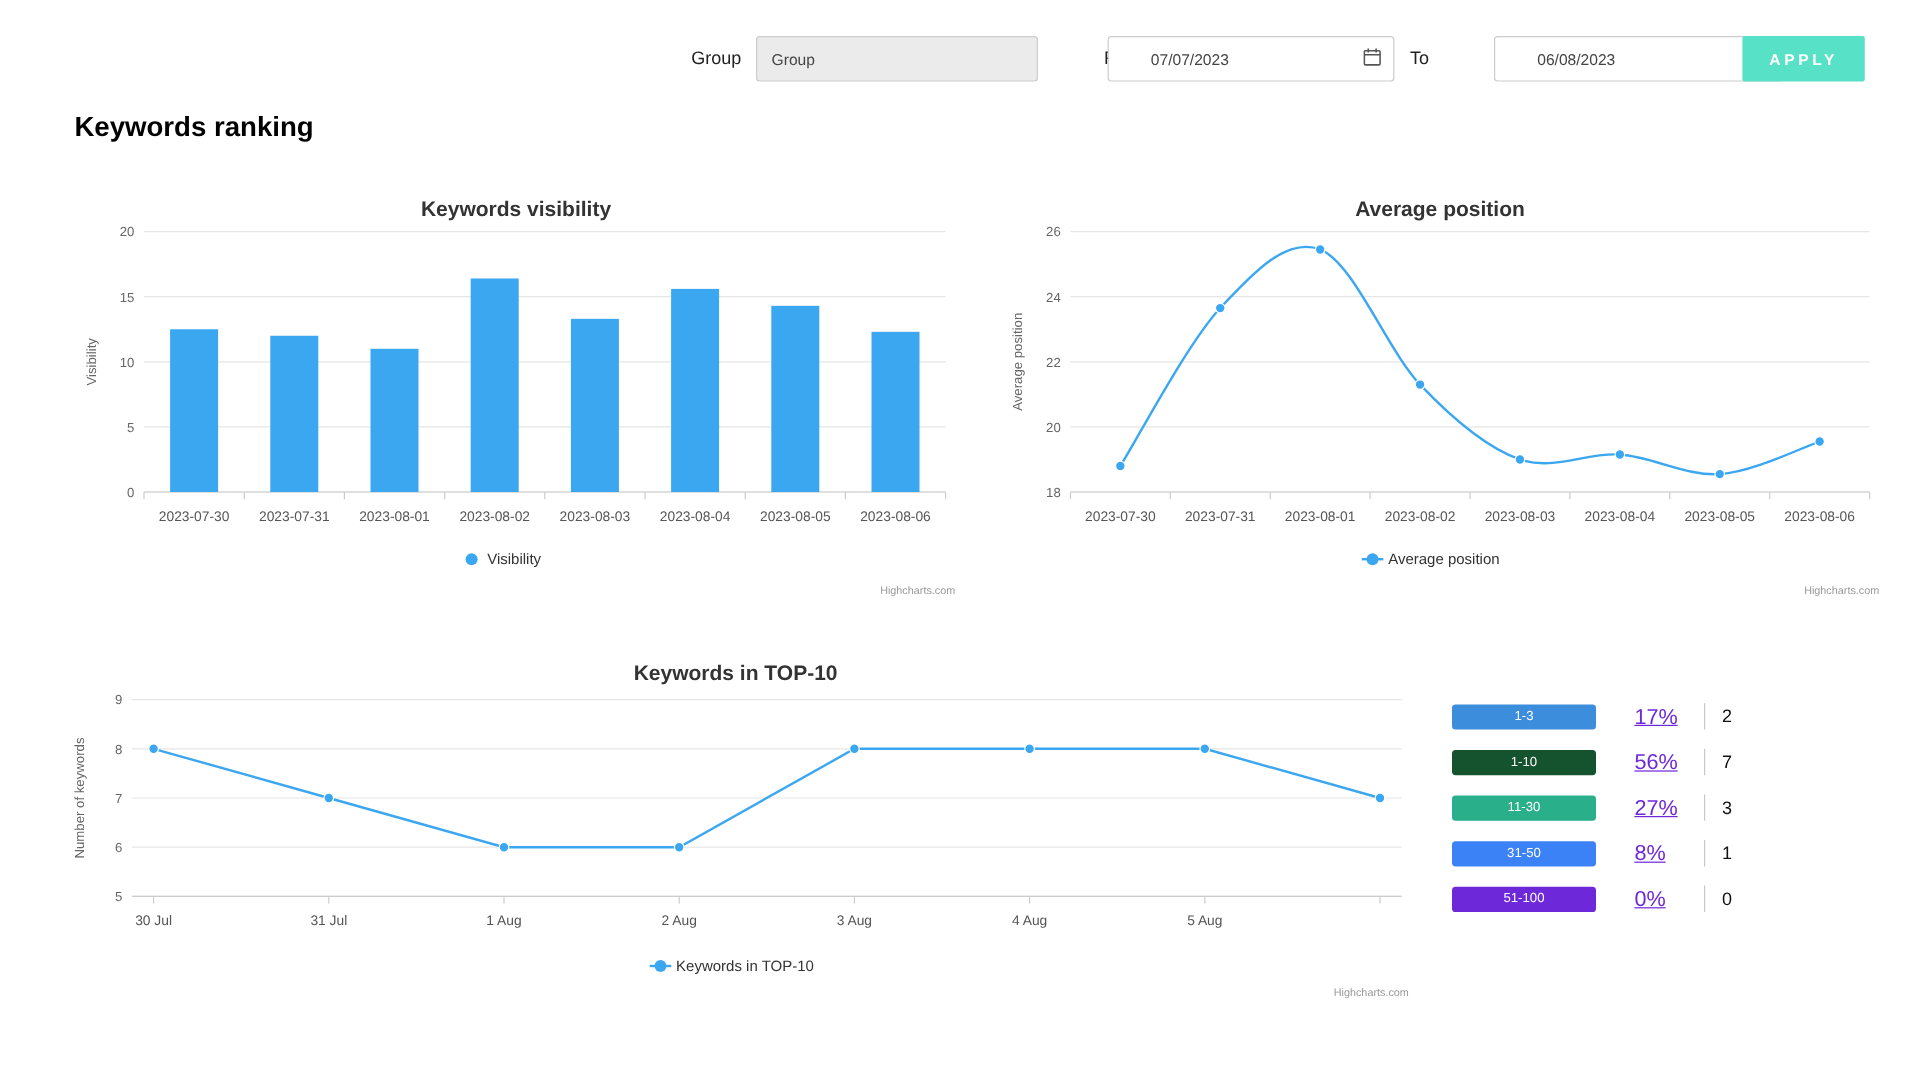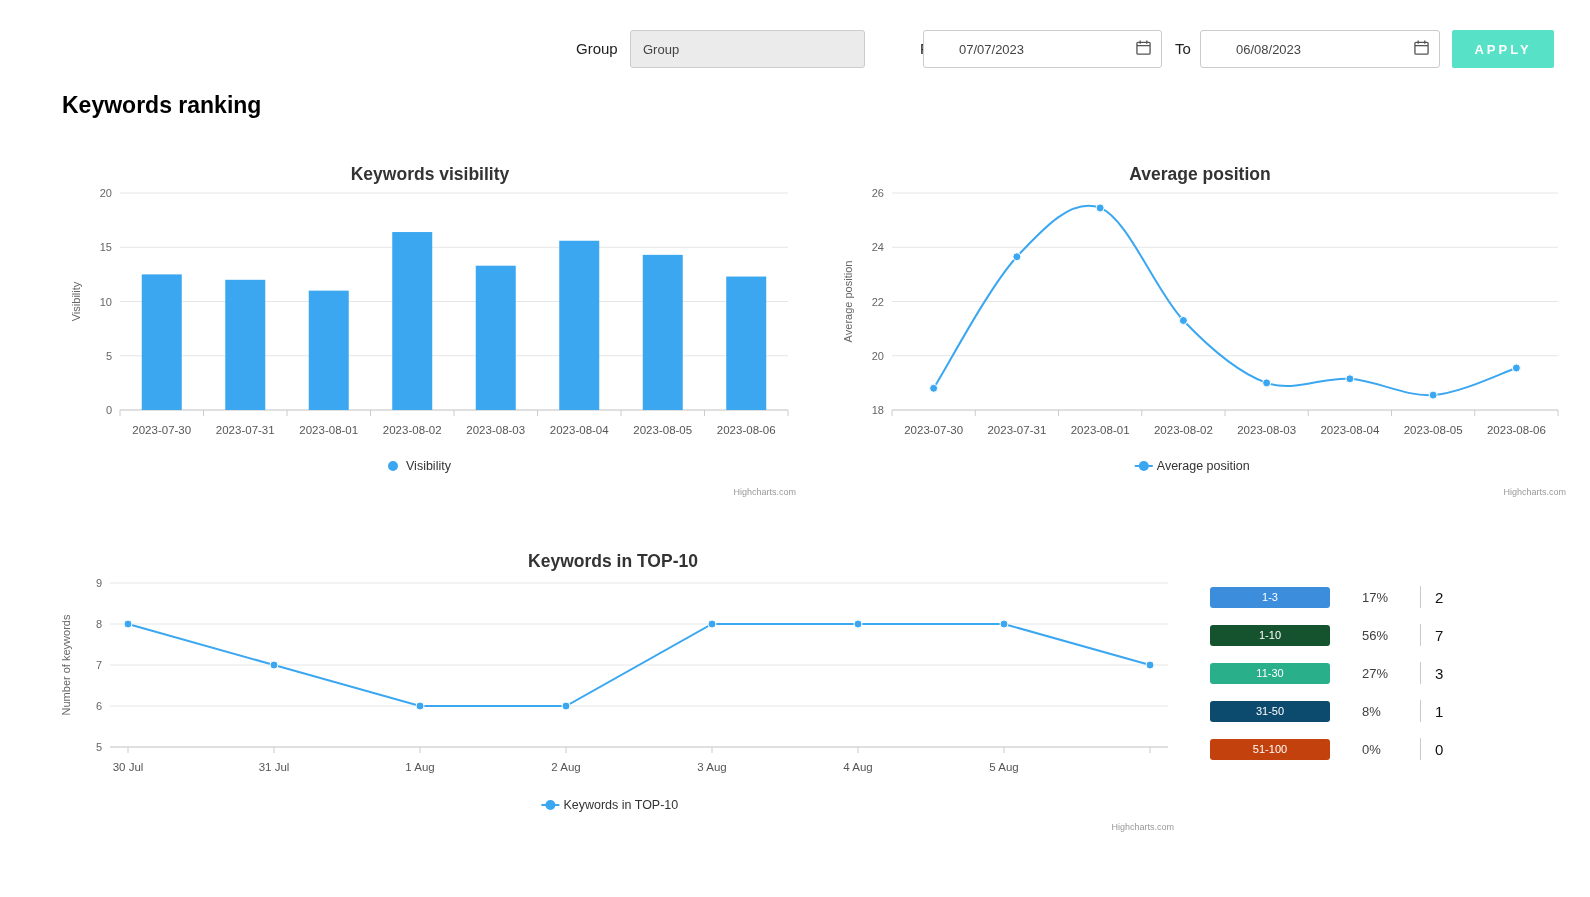--- a/index.html
+++ b/index.html
@@ -19,21 +19,21 @@
 
   .page-title { position:absolute; left:42px; top:92px; font-size:23px; font-weight:800; color:#000; }
 
   .chart { position:absolute; }
 
   
   .rank-table { position:absolute; left:1190px; top:586px; }
   .rank-row { display:flex; align-items:center; height:22px; margin-bottom:16px; }
   .rank-badge { width:120px; height:21px; border-radius:3px; color:#fff; font-size:11px; font-weight:normal;
                 display:flex; align-items:center; justify-content:center; }
-  .rank-pct { margin-left:32px; width:52px; font-size:13px; color:#404040; }
+  .rank-pct { margin-left:32px; width:52px; font-size:18px; color:#6d28d9;text-decoration:underline; }
   .rank-div { width:1px; height:22px; background:#c9c9c9; margin-left:6px; }
   .rank-cnt { margin-left:14px; font-size:15px; color:#111; }
 </style>
 </head>
 <body>
 
 <div class="page">
 
   <div class="toolbar">
     <span class="tb-label" style="left:556px">Group</span>
@@ -48,21 +48,21 @@
         <svg width="15" height="15" viewBox="0 0 16 16">
             <rect x="1" y="2.5" width="14" height="12.5" rx="1" fill="none" stroke="#555" stroke-width="1.4"></rect>
             <line x1="1" y1="6" x2="15" y2="6" stroke="#555" stroke-width="1.4"></line>
             <line x1="4.5" y1="0.5" x2="4.5" y2="4" stroke="#555" stroke-width="1.4"></line>
             <line x1="11.5" y1="0.5" x2="11.5" y2="4" stroke="#555" stroke-width="1.4"></line>
           </svg>
       </span>
     </div>
 
     <span class="tb-label" style="left:1155px">To</span>
-    <div class="box date-box" style="left:1180px; width:240px">
+    <div class="box date-box" style="left:1225px; width:240px">
       <span>06/08/2023</span>
       <span>
         <svg width="15" height="15" viewBox="0 0 16 16">
             <rect x="1" y="2.5" width="14" height="12.5" rx="1" fill="none" stroke="#555" stroke-width="1.4"></rect>
             <line x1="1" y1="6" x2="15" y2="6" stroke="#555" stroke-width="1.4"></line>
             <line x1="4.5" y1="0.5" x2="4.5" y2="4" stroke="#555" stroke-width="1.4"></line>
             <line x1="11.5" y1="0.5" x2="11.5" y2="4" stroke="#555" stroke-width="1.4"></line>
           </svg>
       </span>
     </div>
@@ -225,26 +225,26 @@
         <span class="rank-div"></span>
         <span class="rank-cnt">7</span>
       </div>
       <div class="rank-row">
         <span class="rank-badge" style="background: rgb(41, 175, 138);">11-30</span>
         <span class="rank-pct">27%</span>
         <span class="rank-div"></span>
         <span class="rank-cnt">3</span>
       </div>
       <div class="rank-row">
-        <span class="rank-badge" style="background: #0c4a6e;">31-50</span>
+        <span class="rank-badge" style="background: #3b82f6;">31-50</span>
         <span class="rank-pct">8%</span>
         <span class="rank-div"></span>
         <span class="rank-cnt">1</span>
       </div>
       <div class="rank-row">
-        <span class="rank-badge" style="background: #c2410c; text-align: center;">51-100</span>
+        <span class="rank-badge" style="background: #6d28d9; text-align: center;">51-100</span>
         <span class="rank-pct">0%</span>
         <span class="rank-div"></span>
         <span class="rank-cnt">0</span>
       </div>
     </div>
 
 </div>
 
 </body></html>

